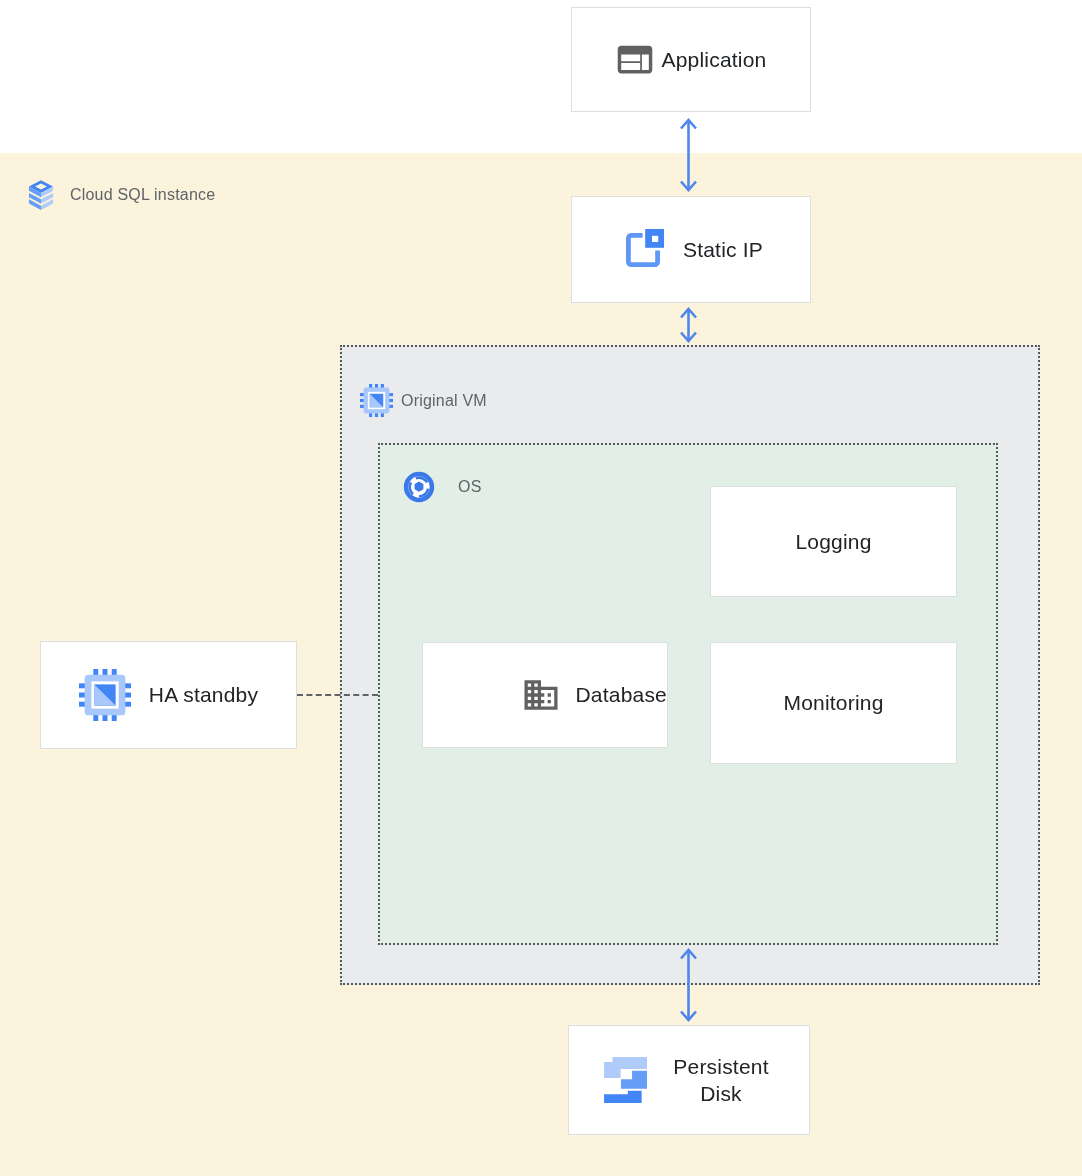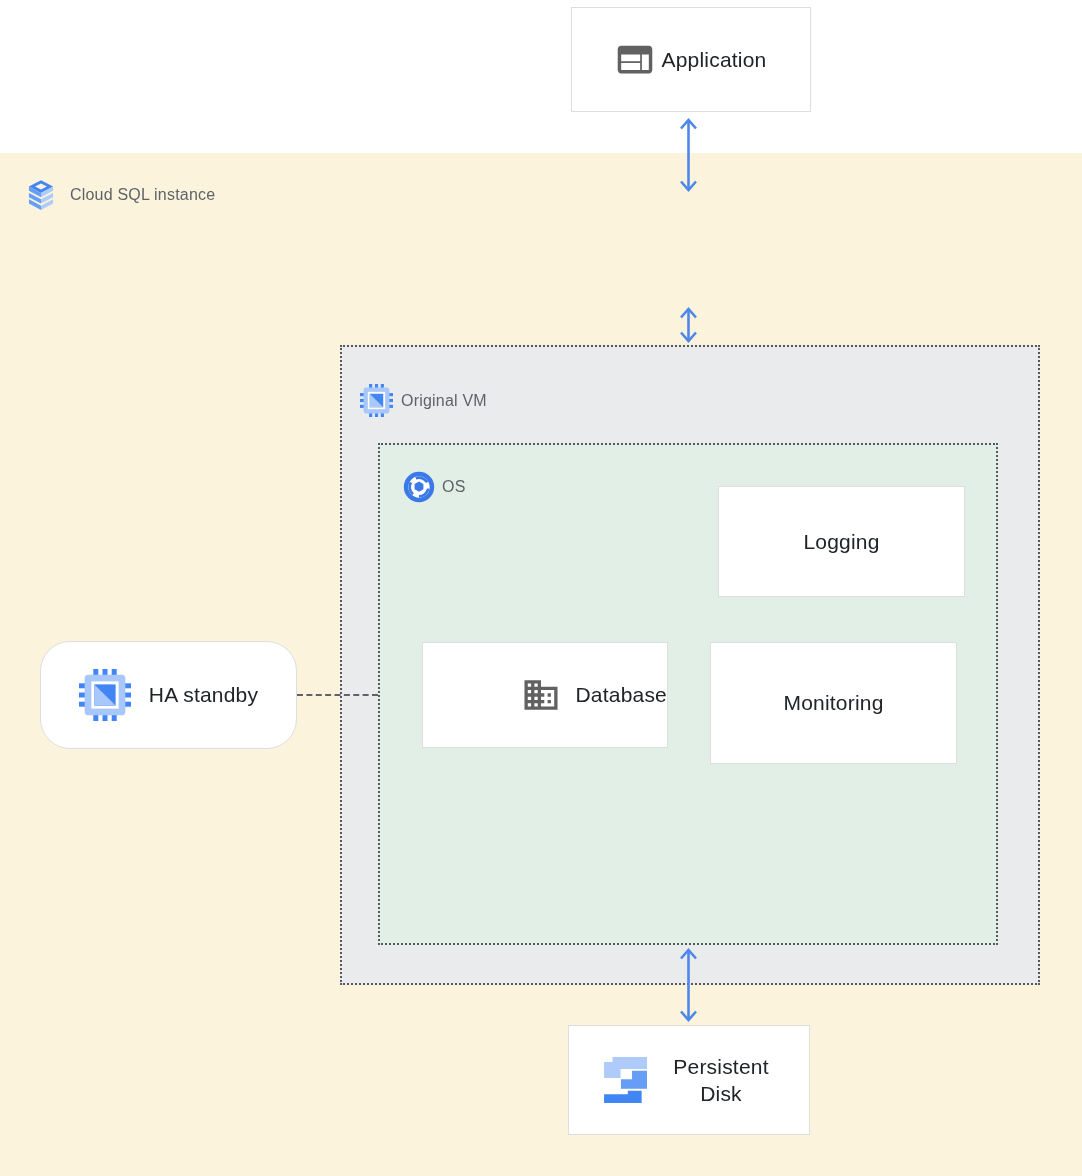--- a/index.html
+++ b/index.html
@@ -20,21 +20,21 @@
     position:absolute;background:#ffffff;border:1px solid #DCDEE1;box-sizing:border-box;
     display:flex;align-items:center;justify-content:center;z-index:5;
   }
   .node-label{font-size:21px;color:#212427;letter-spacing:.2px;white-space:nowrap;}
   .node-label.wrap{white-space:normal;width:112px;line-height:27px;text-align:center;}
   .region-label{
     position:absolute;display:flex;align-items:center;z-index:4;
     font-size:16px;color:#5F6368;letter-spacing:.2px;
   }
   .region-label .txt{white-space:nowrap;}
-  .gap12{gap:12px;}.gap14{gap:8px;}.gap15{gap:7px;}.gap16{gap:16px;}.gap18{gap:18px;}
+  .gap12{gap:12px;}.gap14{gap:8px;}.gap15{gap:23px;}.gap16{gap:16px;}.gap18{gap:18px;}
   .icon{display:block;flex:0 0 auto;}
   .connector-dashed{
     position:absolute;left:297px;top:694px;width:81px;height:0;
     border-top:2px dashed #5F6368;z-index:4;
   }
   .arrows{position:absolute;left:0;top:0;width:1082px;height:1176px;z-index:6;pointer-events:none;}
   .node, .region-label{display:flex;}
 </style>
 </head>
 <body>
@@ -98,38 +98,46 @@
     <span class="txt">OS</span>
   </div>
 
   <div class="node gap14" style="left:571px;top:7px;width:240px;height:105px;">
     <svg class="icon" width="38" height="32" viewBox="1 3.5 22 17.5">
       <path fill="#616161" d="M20 4H4c-1.1 0-2 .9-2 2v12c0 1.1.9 2 2 2h16c1.1 0 2-.9 2-2V6c0-1.1-.9-2-2-2zm-5 14H4v-4h11v4zm0-5H4V9h11v4zm5 5h-4V9h4v9z"></path>
     </svg>
     <span class="node-label">Application</span>
   </div>
 
+  <div class="node gap16" style="left:571px;top:196px;width:240px;height:107px;">
+    <svg class="icon" width="48" height="48" viewBox="0 0 24 24">
+      <path d="M11.8 4.7 H6.1 C5.3 4.7 4.7 5.3 4.7 6.1 V17.9 C4.7 18.7 5.3 19.3 6.1 19.3 H17.9 C18.7 19.3 19.3 18.7 19.3 17.9 V12.2" fill="none" stroke="#5E97F6" stroke-width="2.4"></path>
+      <rect x="13.1" y="1.5" width="9.4" height="9.4" fill="#4285F4"></rect>
+      <rect x="16.5" y="4.9" width="3.1" height="3.1" fill="#ffffff"></rect>
+    </svg>
+    <span class="node-label">Static IP</span>
+  </div>
 
-  <div class="node" style="left:710px;top:486px;width:247px;height:111px;margin-left:8px;">
+  <div class="node" style="left:710px;top:486px;width:247px;height:111px;">
     <span class="node-label">Logging</span>
   </div>
 
   <div class="node gap16" style="left:422px;top:642px;width:246px;height:106px;justify-content:flex-end;">
     <svg class="icon" width="38" height="38" viewBox="0.5 1.5 23 21">
       <path fill="#616161" d="M12 7V3H2v18h20V7H12zM6 19H4v-2h2v2zm0-4H4v-2h2v2zm0-4H4V9h2v2zm0-4H4V5h2v2zm4 12H8v-2h2v2zm0-4H8v-2h2v2zm0-4H8V9h2v2zm0-4H8V5h2v2zm10 12h-8v-2h2v-2h-2v-2h2v-2h-2V9h8v10zm-2-8h-2v2h2v-2zm0 4h-2v2h2v-2z"></path>
     </svg>
     <span class="node-label">Database</span>
   </div>
 
   <div class="node" style="left:710px;top:642px;width:247px;height:122px;">
     <span class="node-label">Monitoring</span>
   </div>
 
 
-  <div class="node gap18" style="left:40px;top:641px;width:257px;height:108px;border-radius:30px;">
+  <div class="node gap18" style="left:40px;top:641px;width:257px;height:108px;">
     <svg class="icon" width="52" height="52" viewBox="0 0 24 24">
       <g fill="#4285F4">
         <rect x="6.6" y="0" width="2.3" height="3.4"></rect>
           <rect x="10.85" y="0" width="2.3" height="3.4"></rect>
           <rect x="15.1" y="0" width="2.3" height="3.4"></rect>
         <rect x="6.6" y="20.6" width="2.3" height="3.4"></rect>
           <rect x="10.85" y="20.6" width="2.3" height="3.4"></rect>
           <rect x="15.1" y="20.6" width="2.3" height="3.4"></rect>
         <rect x="0" y="6.6" width="3.4" height="2.3"></rect>
           <rect x="0" y="10.85" width="3.4" height="2.3"></rect>

